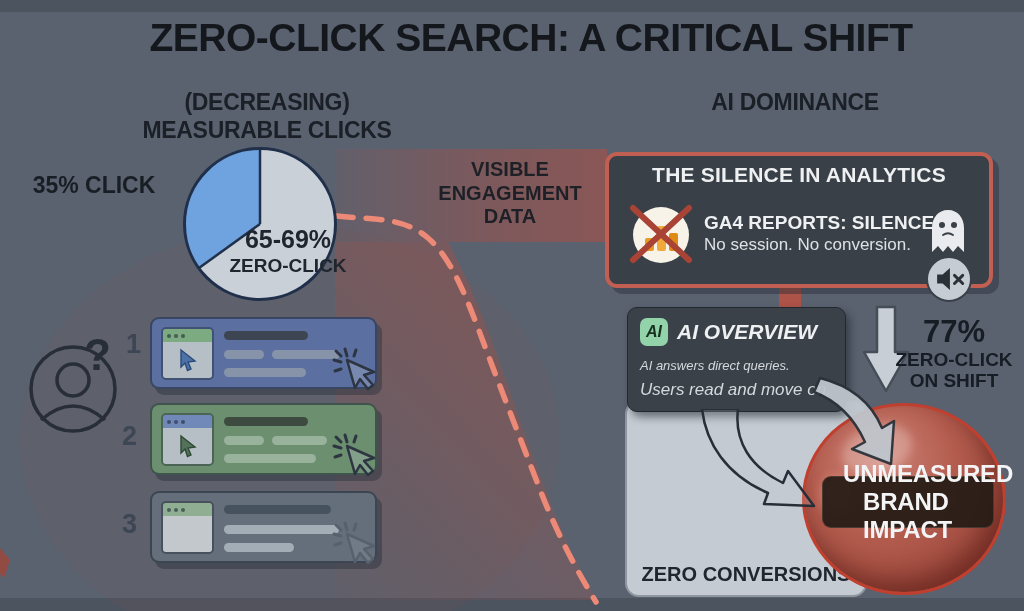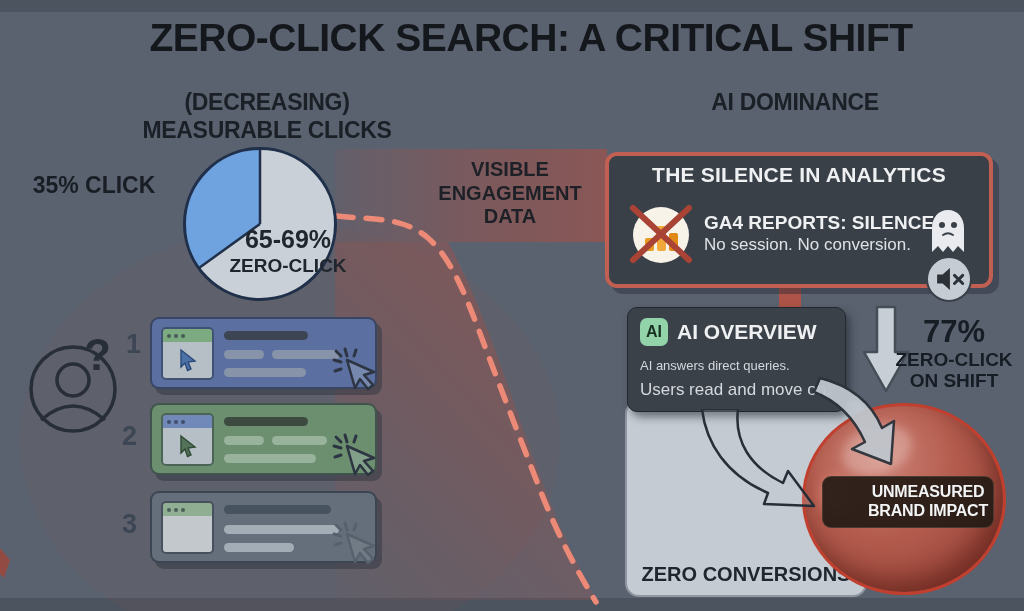--- a/index.html
+++ b/index.html
@@ -53,21 +53,21 @@
   .silence-l1{position:absolute;left:95px;top:56px;font-size:19px;font-weight:800;color:#eef0f2;}
   .silence-l2{position:absolute;left:95px;top:79px;font-size:17px;color:#dde1e5;}
   .ghost-wrap{position:absolute;left:320px;top:52px;}
   .mute{position:absolute;left:317px;top:100px;width:46px;height:46px;border-radius:50%;
     background:#c6ccd3;border:2px solid #3a4048;box-sizing:border-box;z-index:5;
     display:flex;align-items:center;justify-content:center;}
   .connector{left:779px;top:284px;width:22px;height:26px;background:#ad5347;z-index:2;}
   
   .aibox{left:627px;top:307px;width:219px;height:105px;border-radius:10px;
     background:#3a4149;border:1px solid #23282f;box-sizing:border-box;
-    box-shadow:4px 5px 9px rgba(28,32,40,.55);z-index:4;}
+    box-shadow:4px 5px 9px rgba(28,32,40,.55);z-index:4;font-style:italic;}
   .aibox-head{position:absolute;left:12px;top:10px;display:flex;align-items:center;gap:9px;}
   .ai-badge{width:28px;height:28px;border-radius:7px;background:#92d3aa;color:#17301f;
     font-size:16px;font-weight:800;display:flex;align-items:center;justify-content:center;}
   .aibox-title{font-size:21px;font-weight:800;color:#eef0f2;}
   .aibox-b1{position:absolute;left:12px;top:50px;font-size:13px;color:#d5d9dd;}
   .aibox-b2{position:absolute;left:12px;top:72px;font-size:17px;color:#d5d9dd;}
   
   .panel{left:625px;top:400px;width:242px;height:197px;border-radius:14px;
     background:#c4cbd2;border:2px solid rgba(90,98,110,.5);box-sizing:border-box;z-index:1;}
   .panel-label{position:absolute;left:0;bottom:9px;width:100%;text-align:center;
@@ -76,21 +76,21 @@
     background:radial-gradient(circle at 38% 30%,#cc8175 0%,#b35c4e 42%,#99453a 78%,#8d3a30 100%);
     border:3px solid #c13f2e;box-sizing:border-box;z-index:3;
     box-shadow:inset -8px -12px 22px rgba(70,18,12,.45);}
   .hl1{position:absolute;left:36px;top:20px;width:72px;height:48px;border-radius:50%;
     background:rgba(248,228,222,.32);filter:blur(5px);transform:rotate(-18deg);}
   .hl2{position:absolute;left:14px;top:68px;width:34px;height:42px;border-radius:50%;
     background:rgba(238,152,138,.38);filter:blur(5px);}
   .impact-box{left:822px;top:476px;width:172px;height:52px;border-radius:9px;
     background:rgba(37,28,22,.93);border:1px solid rgba(96,76,64,.6);box-sizing:border-box;
     display:flex;flex-direction:column;align-items:center;justify-content:center;
-    z-index:7;color:#f3f4f5;font-size:16px;font-weight:800;line-height:1.16;letter-spacing:-.2px;padding-left:40px;}
+    z-index:7;color:#f3f4f5;font-size:24px;font-weight:800;line-height:1.16;letter-spacing:-.2px;padding-left:40px;}
   
   .stat{left:892px;top:314px;width:124px;text-align:center;color:#171d24;z-index:4;}
   .stat .v{font-size:31px;font-weight:800;}
   .stat .s{font-size:19px;font-weight:800;line-height:1.1;}
   .z2{z-index:2}.z3{z-index:3}.z5{z-index:5}.z6{z-index:6}
 </style>
 </head>
 <body>
 
 <div class="canvas">

